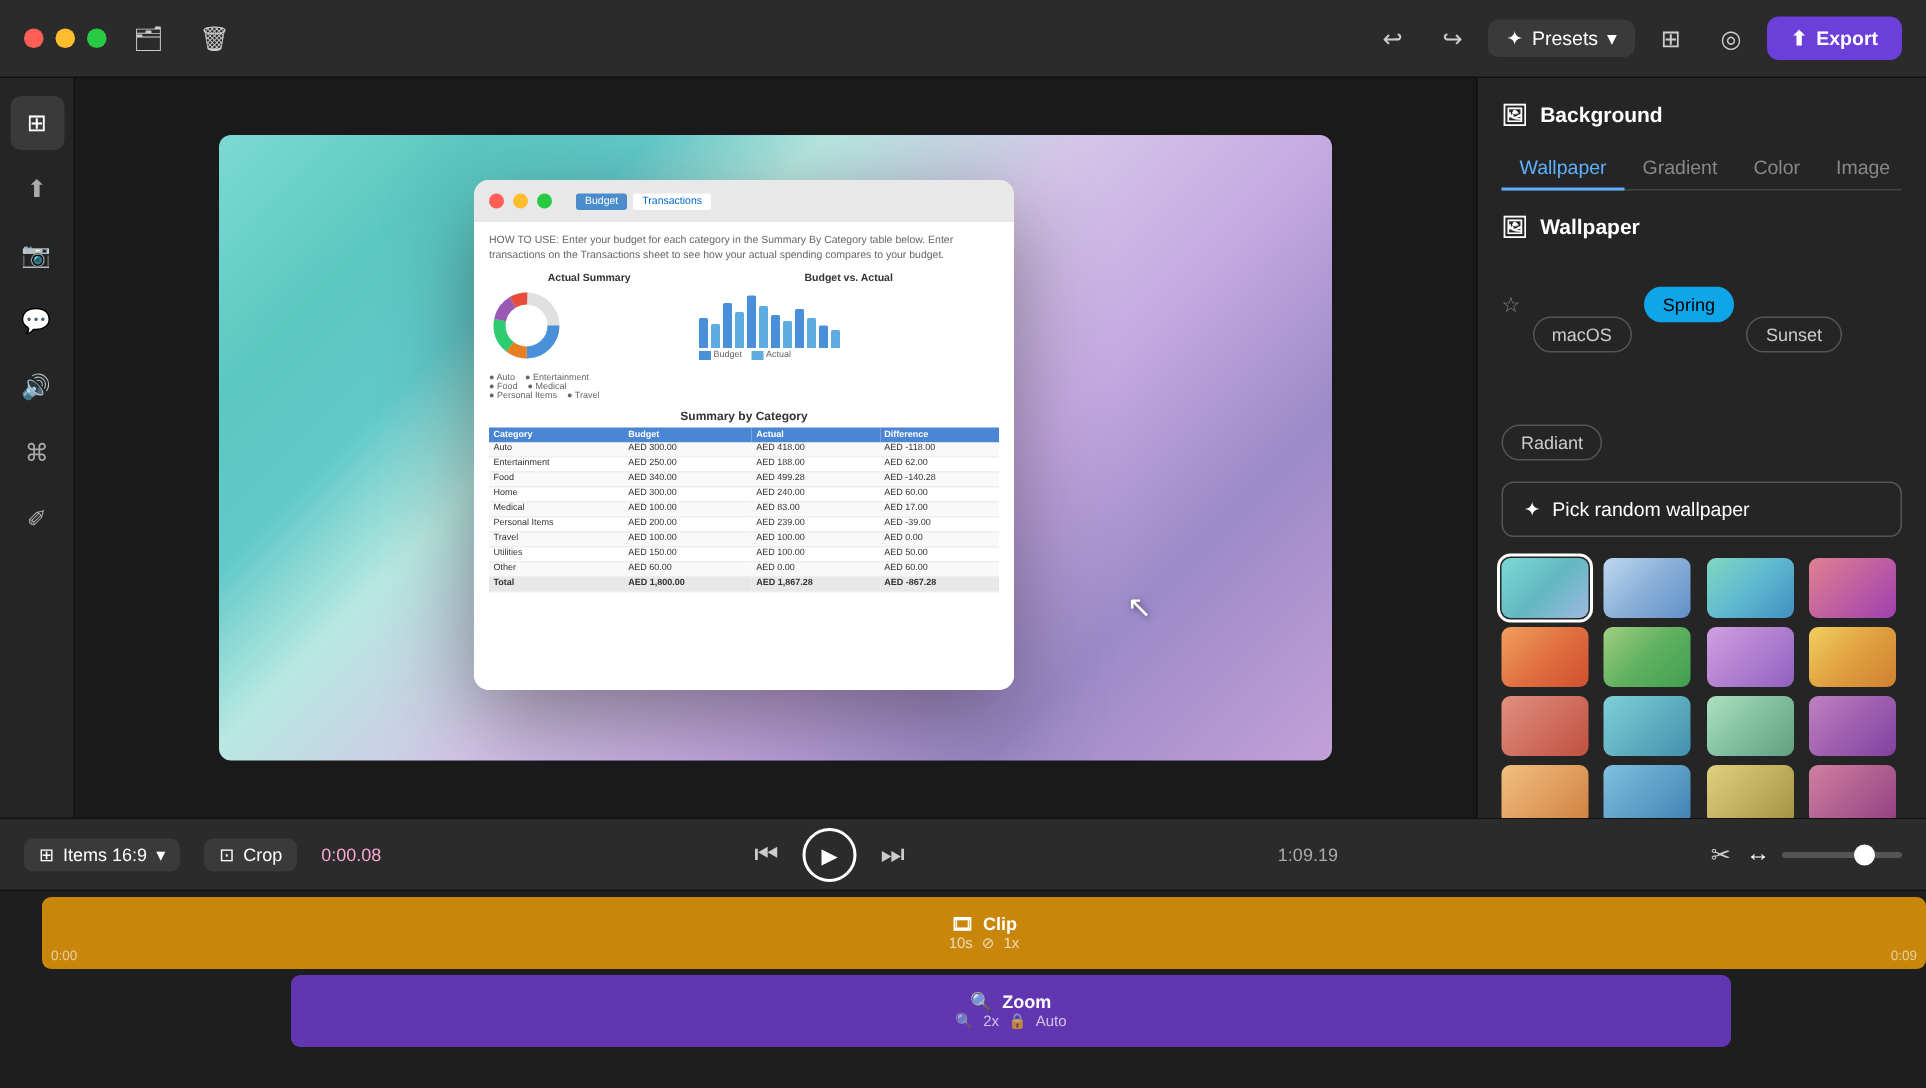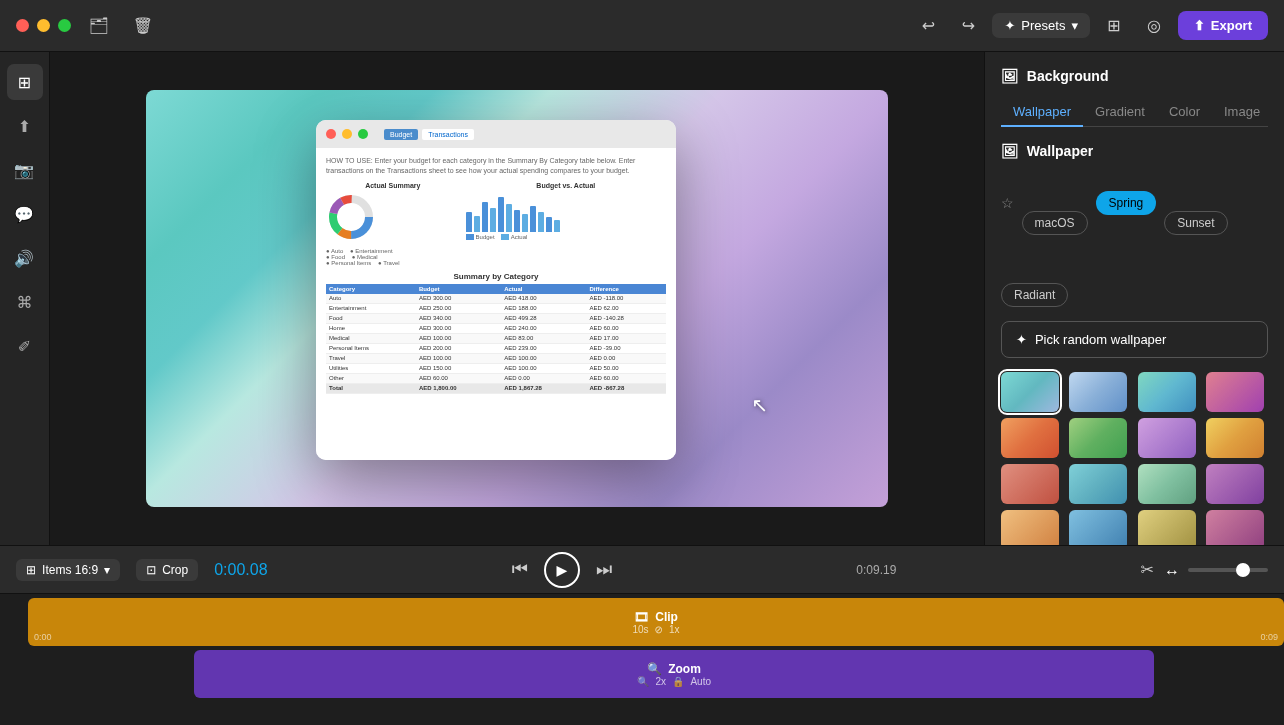--- a/index.html
+++ b/index.html
@@ -387,22 +387,22 @@
       align-items: center;
       gap: 6px;
       padding: 4px 10px;
       background: #3a3a3a;
       border-radius: 6px;
       font-size: 12px;
       color: #fff;
       cursor: pointer;
     }
     .time-label {
-      font-size: 16px;
-      color: #0ea5e9;
+      font-size: 12px;
+      color: #f9a8d4;
       font-variant-numeric: tabular-nums;
     }
     .playback-controls {
       display: flex;
       align-items: center;
       gap: 16px;
       margin: 0 auto;
     }
     .playback-btn {
       background: transparent;
@@ -851,21 +851,21 @@
       <span>Crop</span>
     </div>
     <span class="time-label">0:00.08</span>
 
     <div class="playback-controls">
       <button class="playback-btn">⏮</button>
       <button class="play-btn">▶</button>
       <button class="playback-btn">⏭</button>
     </div>
 
-    <span class="time-right">0:09.19</span>
+    <span class="time-right">1:09.19</span>
 
     <div class="speed-controls">
       <button class="scissors-btn">✂</button>
       <div class="zoom-slider-container">
         <span>↔</span>
         <div class="zoom-slider">
           <div class="zoom-slider-thumb"></div>
         </div>
       </div>
     </div>

